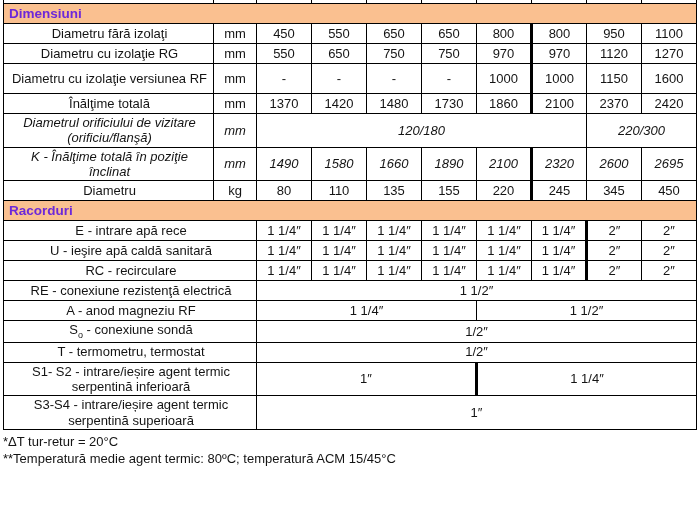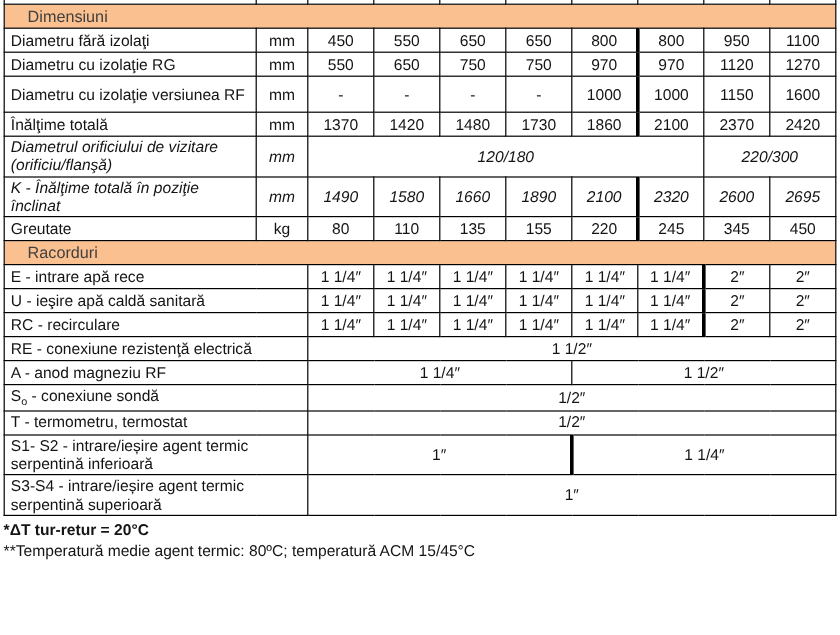--- a/index.html
+++ b/index.html
@@ -2,32 +2,32 @@
 <html><head>
 <meta charset="utf-8">
 <style>
   html,body{margin:0;padding:0;background:#fff;}
   body{width:700px;height:529px;overflow:hidden;
        font-family:"Liberation Sans","DejaVu Sans",sans-serif;color:#141414;}
   table.spec{border-collapse:collapse;table-layout:fixed;width:694px;margin:0 0 0 3px;
              font-size:13px;line-height:1.18;}
   td{border:1px solid #000;padding:1px 3px;text-align:center;vertical-align:middle;
      overflow:hidden;}
-  td.lbl{text-align:left;padding-left:5px;}
+  td.lbl{text-align:center;padding-left:5px;}
   tr.sliver td{border-top:none;height:3px;padding:0;}
-  tr.sec td{background:#FAC090;color:#404040;font-weight:normal;text-align:left;
-            padding-left:19px;height:17px;font-size:13.5px;}
+  tr.sec td{background:#FAC090;color:#6d28d9;font-weight:bold;text-align:left;
+            padding-left:5px;height:17px;font-size:13.5px;}
   td.tl{border-left:3px solid #000;}
   tr.h1{height:20px;}
   tr.h2{height:30px;}
   tr.h3{height:32px;font-style:italic;}
   tr.hc{height:19px;}
   sub.so{font-size:9px;}
   .foot{margin:3px 0 0 3px;font-size:13px;line-height:1.35;}
-  .foot .b{font-weight:bold;}
+  .foot .b{font-weight:normal;}
 </style>
 </head>
 <body>
 
 <table class="spec">
   <colgroup>
     <col style="width:210px">
       <col style="width:43px">
     <col style="width:55px">
       <col style="width:55px">
@@ -124,21 +124,21 @@
     <td>1660</td>
     <td>1890</td>
     <td>2100</td>
     <td class="tl">2320</td>
     <td>2600</td>
     <td>2695</td>
   </tr>
 
 
   <tr class="h1">
-    <td class="lbl">Greutate</td>
+    <td class="lbl">Diametru</td>
     <td>kg</td>
     <td>80</td>
     <td>110</td>
     <td>135</td>
     <td>155</td>
     <td>220</td>
     <td class="tl">245</td>
     <td>345</td>
     <td>450</td>
   </tr>

